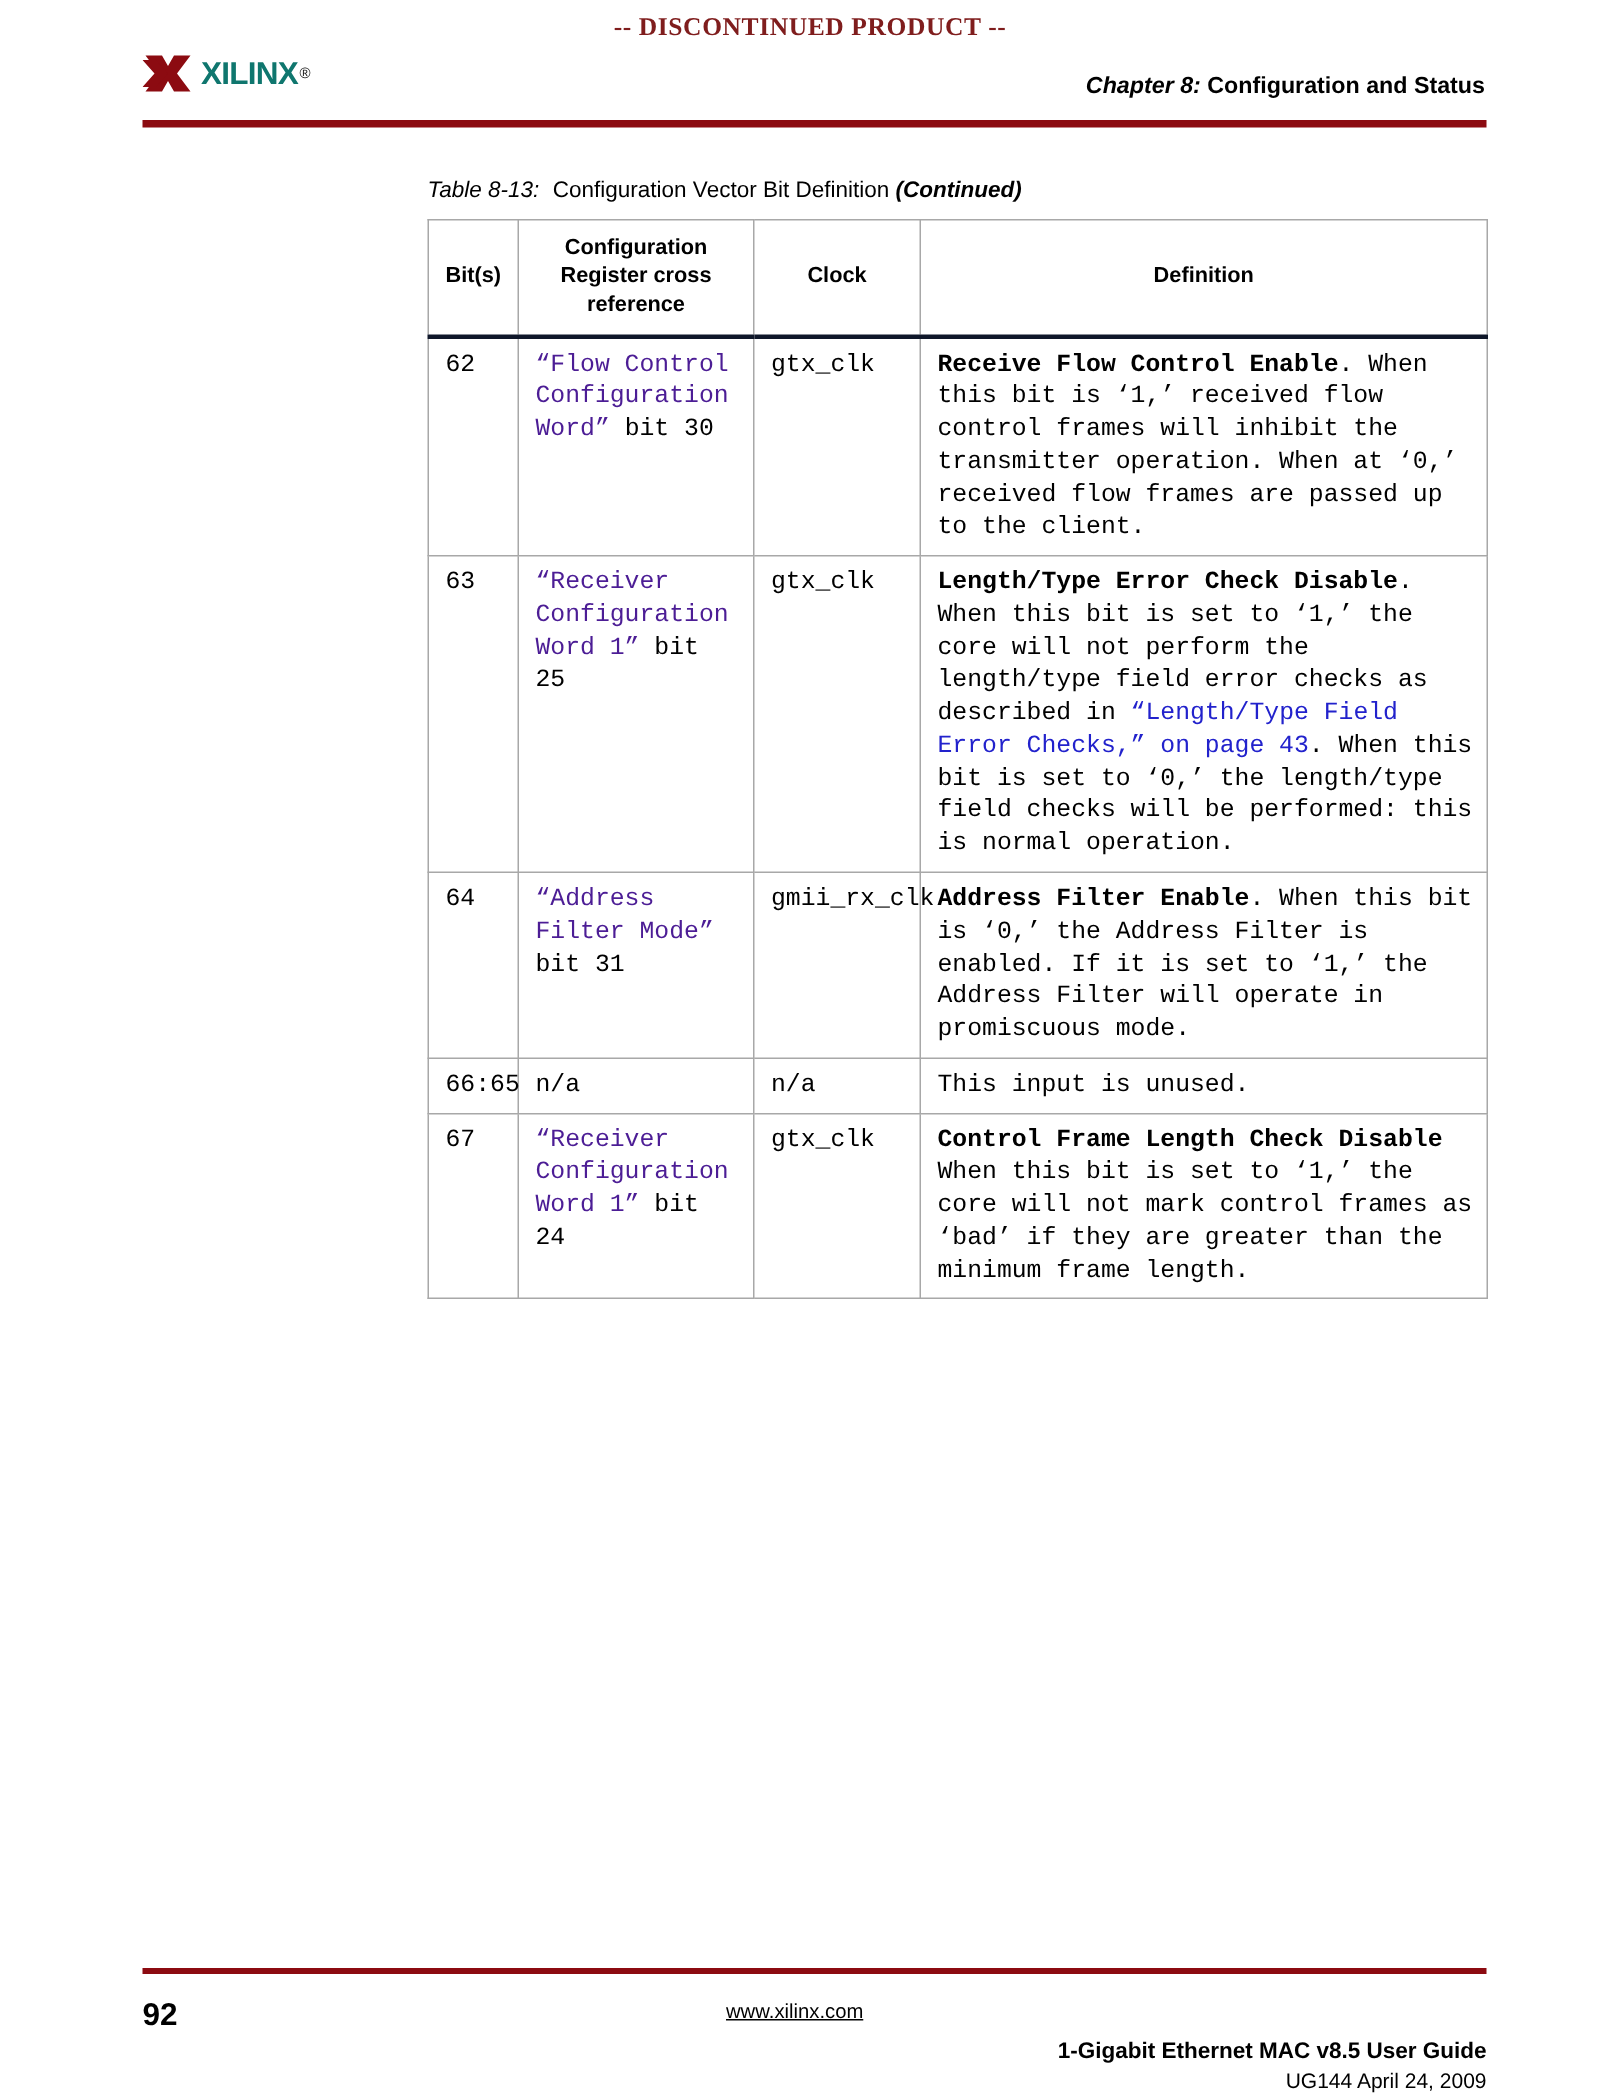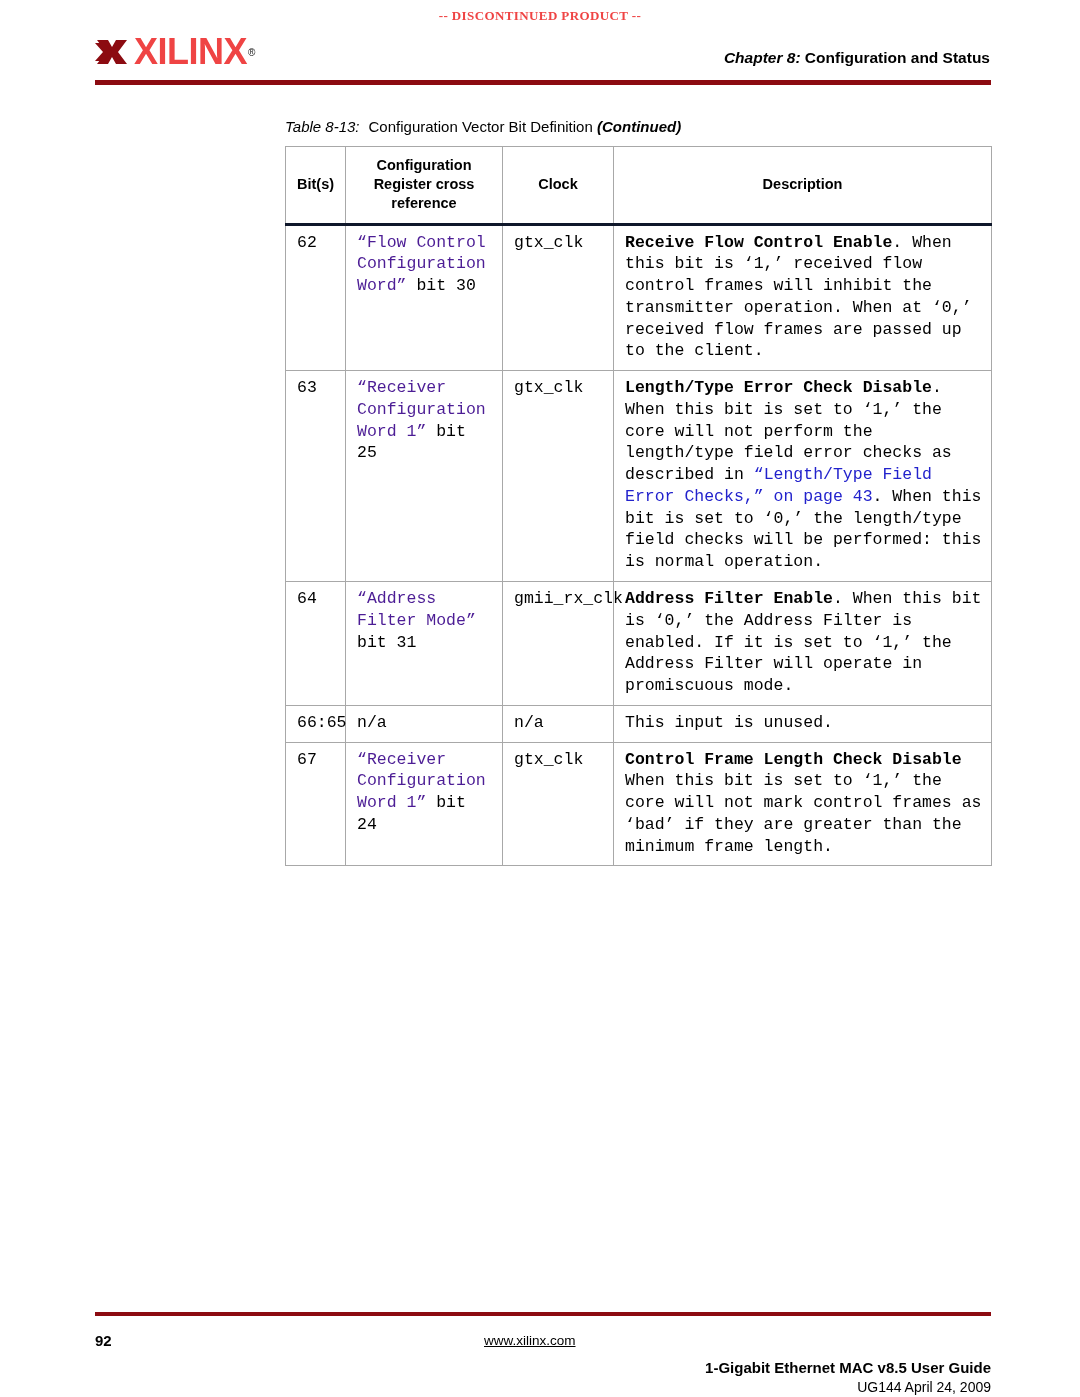--- a/index.html
+++ b/index.html
@@ -18,23 +18,23 @@
 
   
   #discontinued-banner {
     position: absolute;
     top: 8px;
     left: 0;
     width: 1080px;
     text-align: center;
     font-family: "Liberation Serif", serif;
     font-weight: bold;
-    font-size: 13px;
+    font-size: 17px;
     letter-spacing: 0.4px;
-    color: #ef4444;
+    color: #7f1d1d;
   }
 
   #page-header {
     position: absolute;
     top: 30px;
     left: 95px;
     width: 895px;
     height: 52px;
   }
 
@@ -48,23 +48,23 @@
   }
   #xilinx-mark {
     width: 34px;
     height: 30px;
     position: relative;
     margin-right: 5px;
   }
   #xilinx-wordmark {
     font-family: "Liberation Sans", sans-serif;
     font-weight: bold;
-    font-size: 36px;
+    font-size: 21px;
     letter-spacing: -0.5px;
-    color: #ef4444;
+    color: #0f766e;
     line-height: 1;
   }
   #xilinx-reg {
     font-family: "Liberation Sans", sans-serif;
     font-size: 10px;
     color: #111111;
     vertical-align: super;
     margin-left: 1px;
   }
 
@@ -165,21 +165,21 @@
     top: 1326px;
     left: 95px;
     width: 896px;
     height: 56px;
     font-family: "Liberation Sans", sans-serif;
   }
   #footer-page {
     position: absolute;
     left: 0;
     top: 6px;
-    font-size: 15px;
+    font-size: 21px;
     font-weight: bold;
   }
   #footer-url {
     position: absolute;
     left: 389px;
     top: 7px;
     font-size: 13.5px;
     color: #000000;
     text-decoration: underline;
   }
@@ -247,21 +247,21 @@
       </th>
       <th>
         <span>Configuration</span><br>
         <span>Register cross</span><br>
         <span>reference</span>
       </th>
       <th>
         <span>Clock</span>
       </th>
       <th>
-        <span>Description</span>
+        <span>Definition</span>
       </th>
     </tr>
   </thead>
   <tbody id="table-body">
       <tr>
         <td class="cell-bits">62</td>
         <td><span class="xref">“Flow Control Configuration Word”</span><span> bit 30</span></td>
         <td>gtx_clk</td>
         <td><span class="strong">Receive Flow Control Enable</span><span>. When this bit is ‘1,’ received flow control frames will inhibit the transmitter operation. When at ‘0,’ received flow frames are passed up to the client.</span></td>
       </tr>

